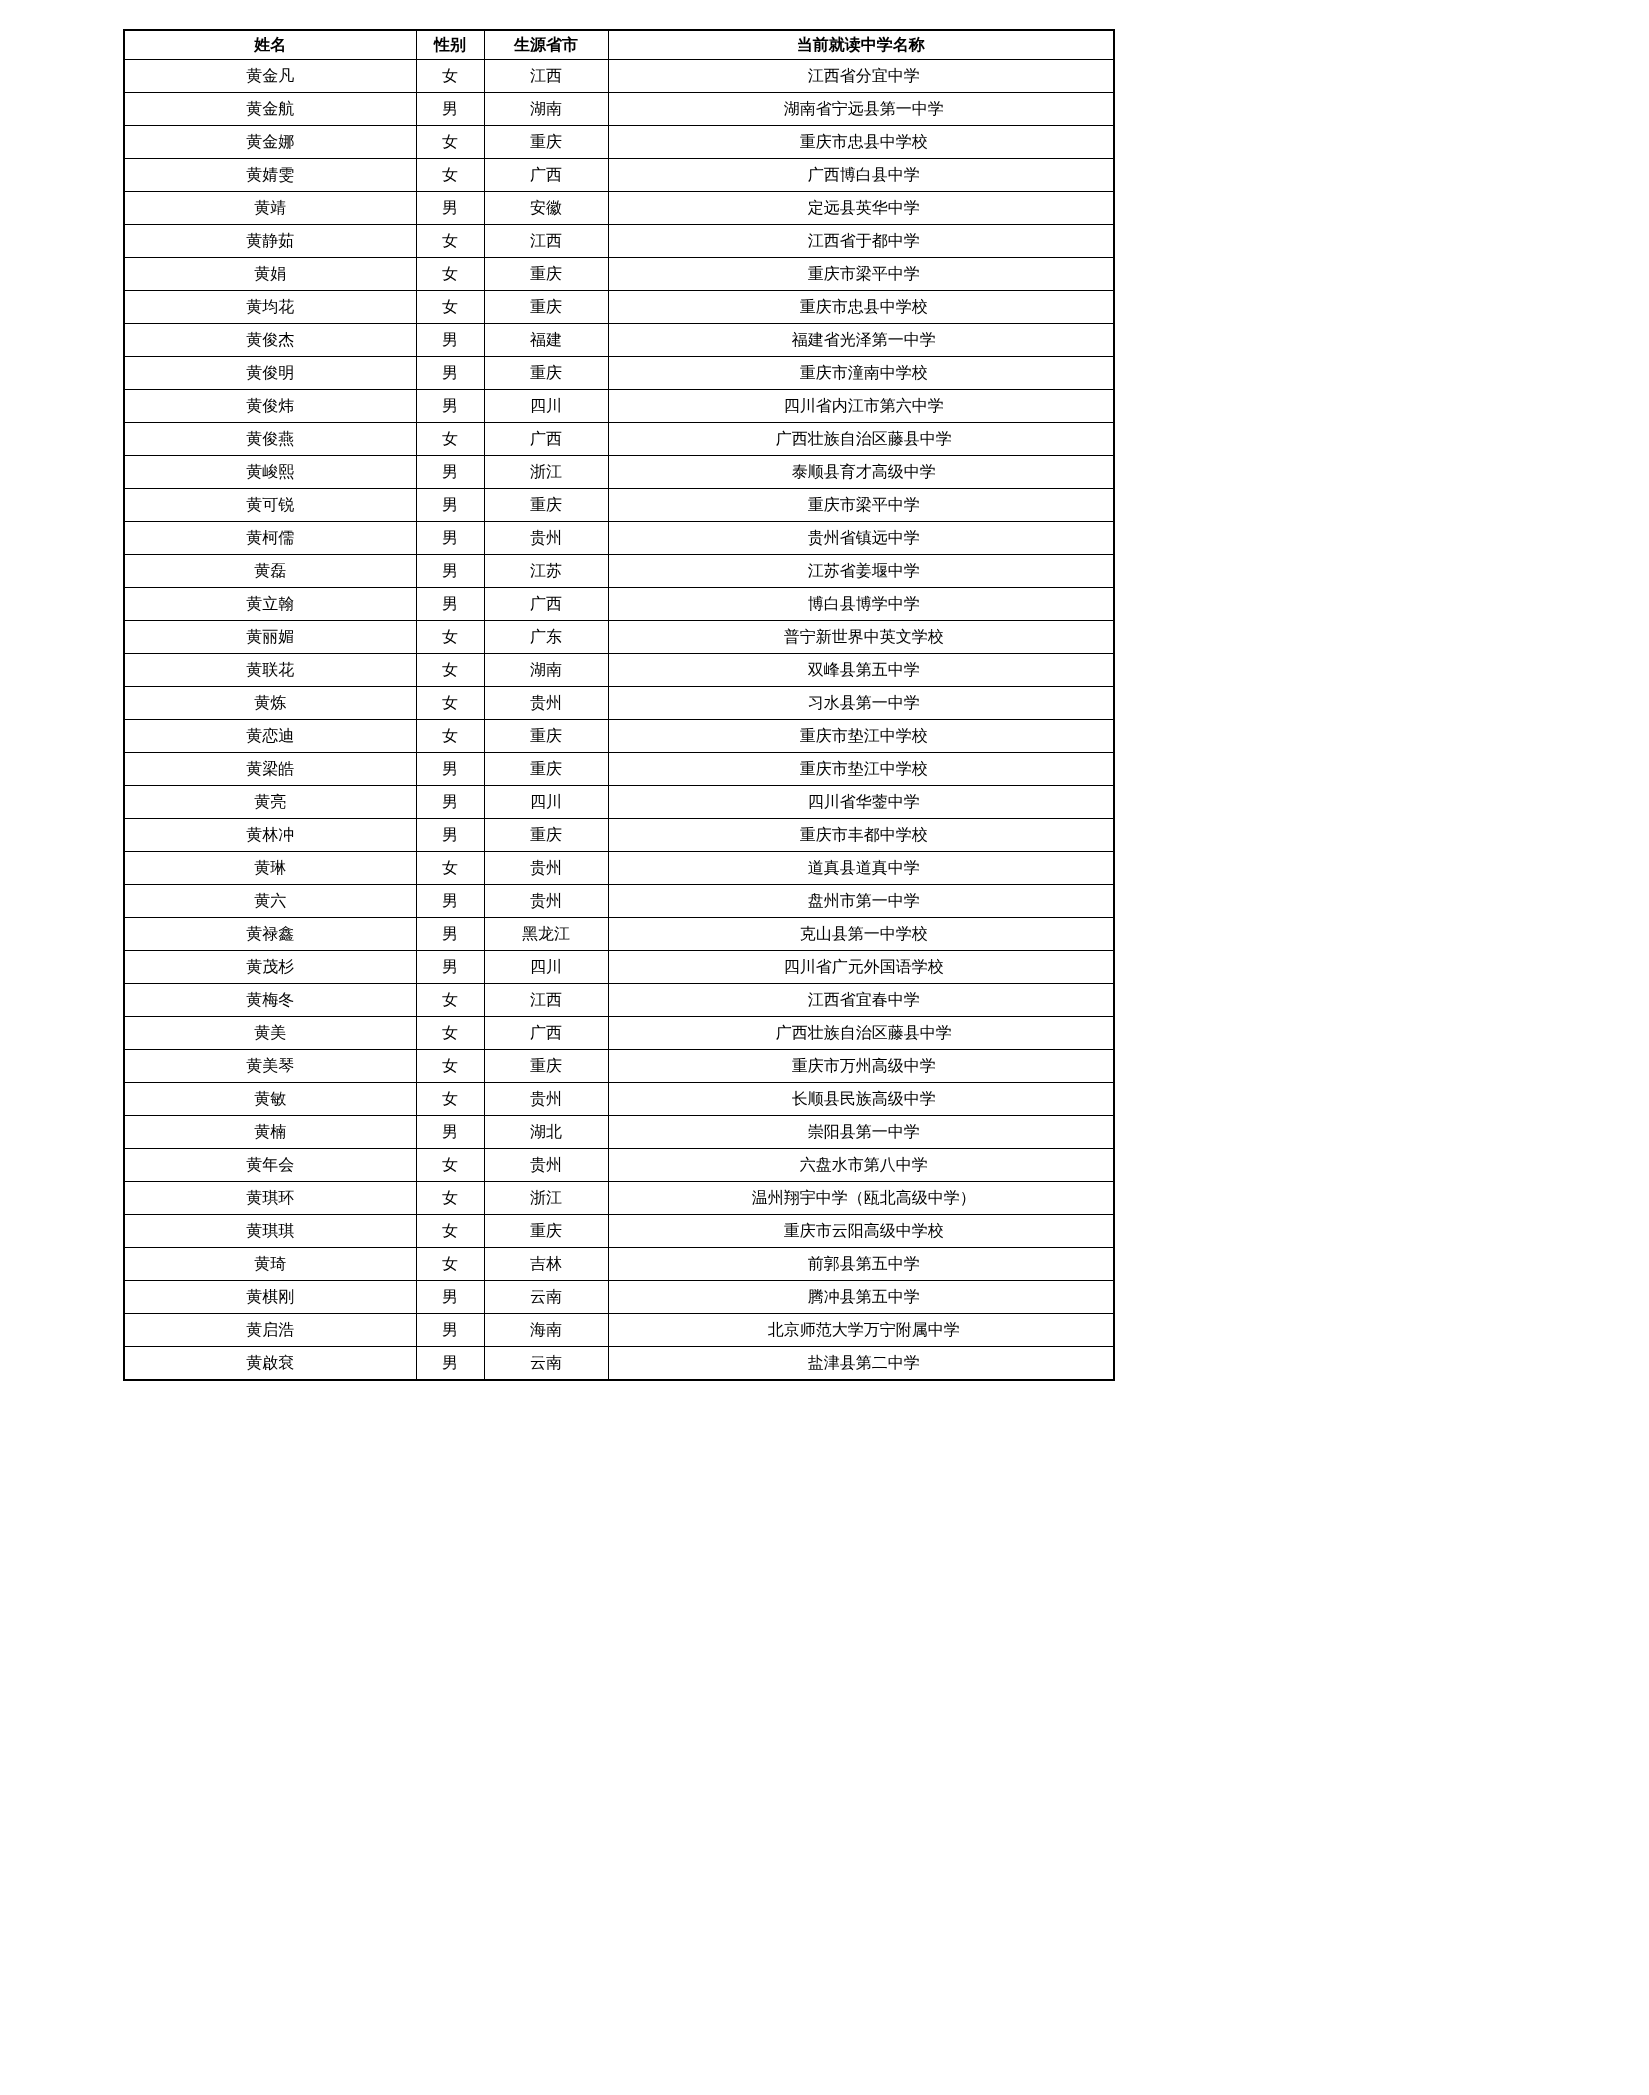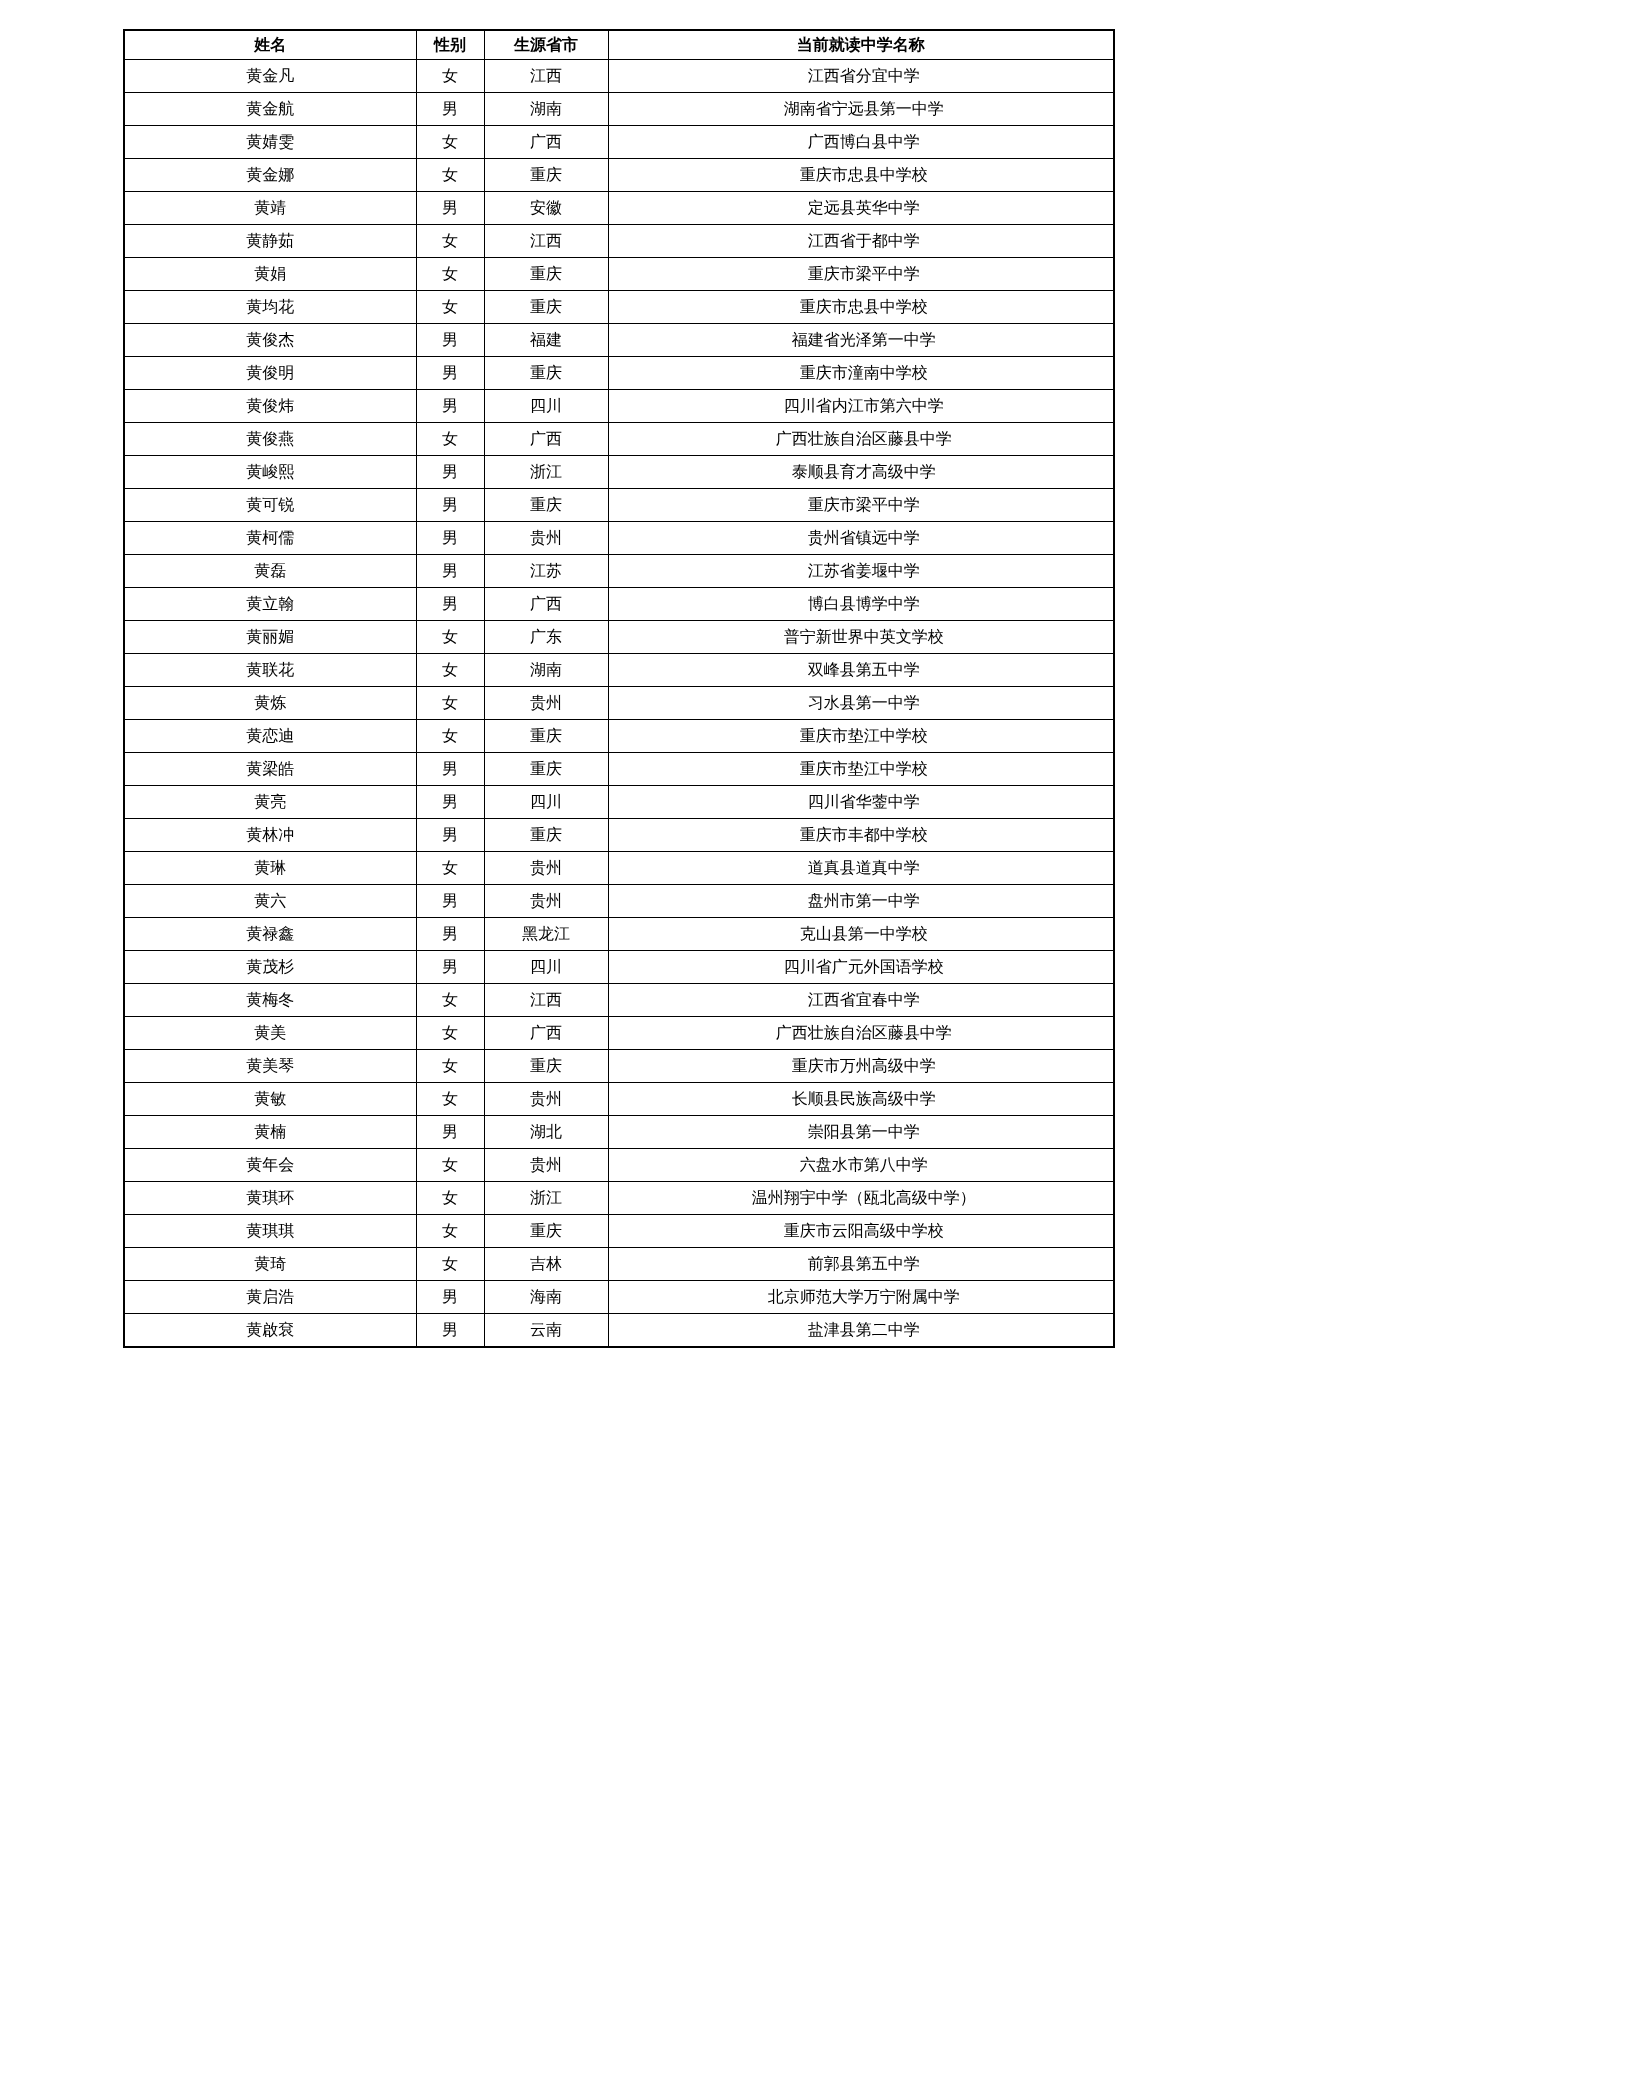--- a/index.html
+++ b/index.html
@@ -82,32 +82,32 @@
           <td class="cell-province">江西</td>
           <td class="cell-school">江西省分宜中学</td>
         </tr>
         <tr>
           <td class="cell-name">黄金航</td>
           <td class="cell-gender">男</td>
           <td class="cell-province">湖南</td>
           <td class="cell-school">湖南省宁远县第一中学</td>
         </tr>
         <tr>
+          <td class="cell-name">黄金娜</td>
+          <td class="cell-gender">女</td>
+          <td class="cell-province">重庆</td>
+          <td class="cell-school">重庆市忠县中学校</td>
+        </tr>
+        <tr>
           <td class="cell-name">黄婧雯</td>
           <td class="cell-gender">女</td>
           <td class="cell-province">广西</td>
           <td class="cell-school">广西博白县中学</td>
         </tr>
         <tr>
-          <td class="cell-name">黄金娜</td>
-          <td class="cell-gender">女</td>
-          <td class="cell-province">重庆</td>
-          <td class="cell-school">重庆市忠县中学校</td>
-        </tr>
-        <tr>
           <td class="cell-name">黄靖</td>
           <td class="cell-gender">男</td>
           <td class="cell-province">安徽</td>
           <td class="cell-school">定远县英华中学</td>
         </tr>
         <tr>
           <td class="cell-name">黄静茹</td>
           <td class="cell-gender">女</td>
           <td class="cell-province">江西</td>
           <td class="cell-school">江西省于都中学</td>
@@ -290,20 +290,26 @@
           <td class="cell-name">黄琪琪</td>
           <td class="cell-gender">女</td>
           <td class="cell-province">重庆</td>
           <td class="cell-school">重庆市云阳高级中学校</td>
         </tr>
         <tr>
           <td class="cell-name">黄琦</td>
           <td class="cell-gender">女</td>
           <td class="cell-province">吉林</td>
           <td class="cell-school">前郭县第五中学</td>
+        </tr>
+        <tr>
+          <td class="cell-name">黄棋刚</td>
+          <td class="cell-gender">男</td>
+          <td class="cell-province">云南</td>
+          <td class="cell-school">腾冲县第五中学</td>
         </tr>
         <tr>
           <td class="cell-name">黄启浩</td>
           <td class="cell-gender">男</td>
           <td class="cell-province">海南</td>
           <td class="cell-school">北京师范大学万宁附属中学</td>
         </tr>
         <tr>
           <td class="cell-name">黄啟袞</td>
           <td class="cell-gender">男</td>

